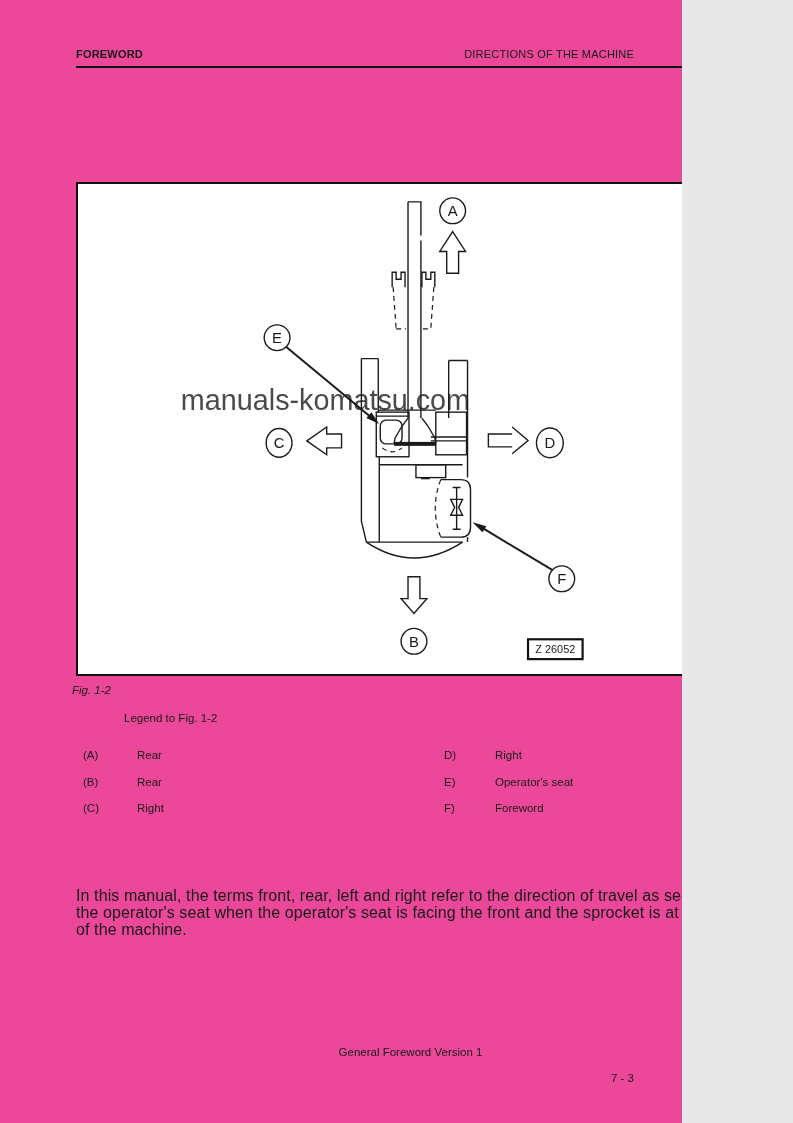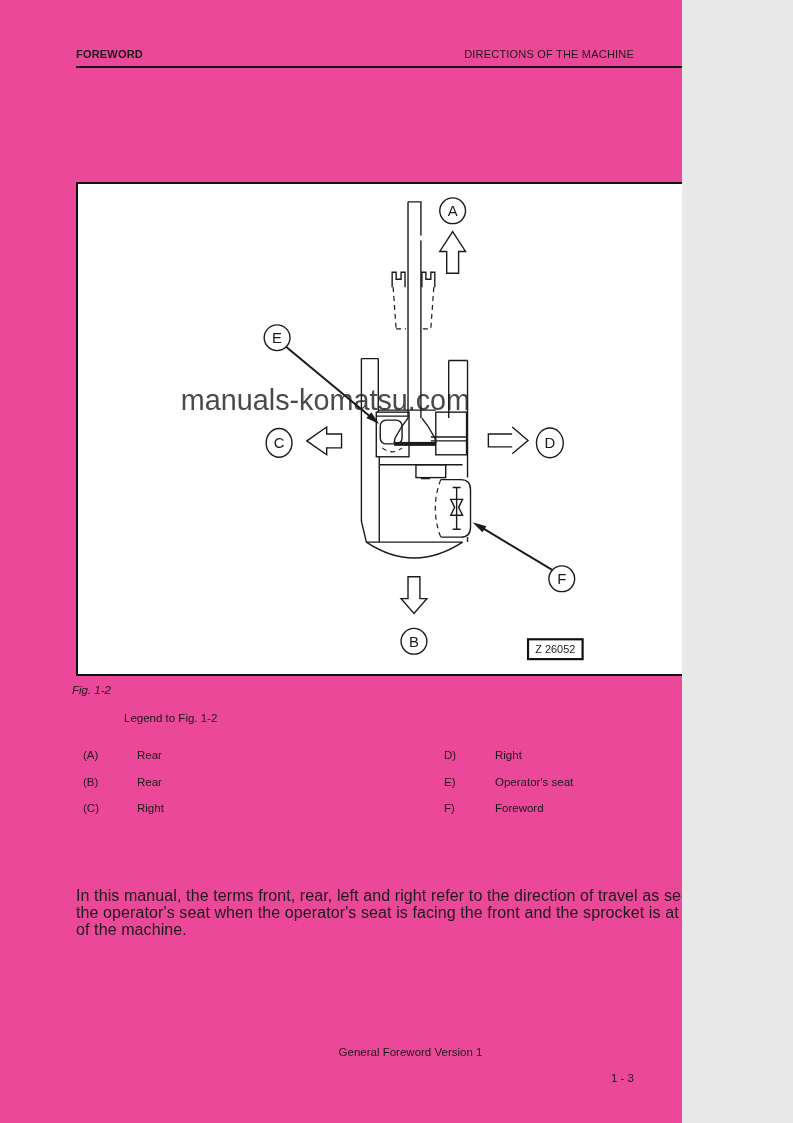--- a/index.html
+++ b/index.html
@@ -195,15 +195,15 @@
     </div>
     <div class="row">
       <span class="key">F)</span>
       <span>Foreword</span>
     </div>
   </div>
 
   <div class="body-text">In this manual, the terms front, rear, left and right refer to the direction of travel as seen from the operator's seat when the operator's seat is facing the front and the sprocket is at the rear of the machine.</div>
 
   <div class="footer-center">General Foreword Version 1</div>
-  <div class="footer-right">1 - 3</div>
+  <div class="footer-right">7 - 3</div>
 
 </div>
 
 </body></html>

